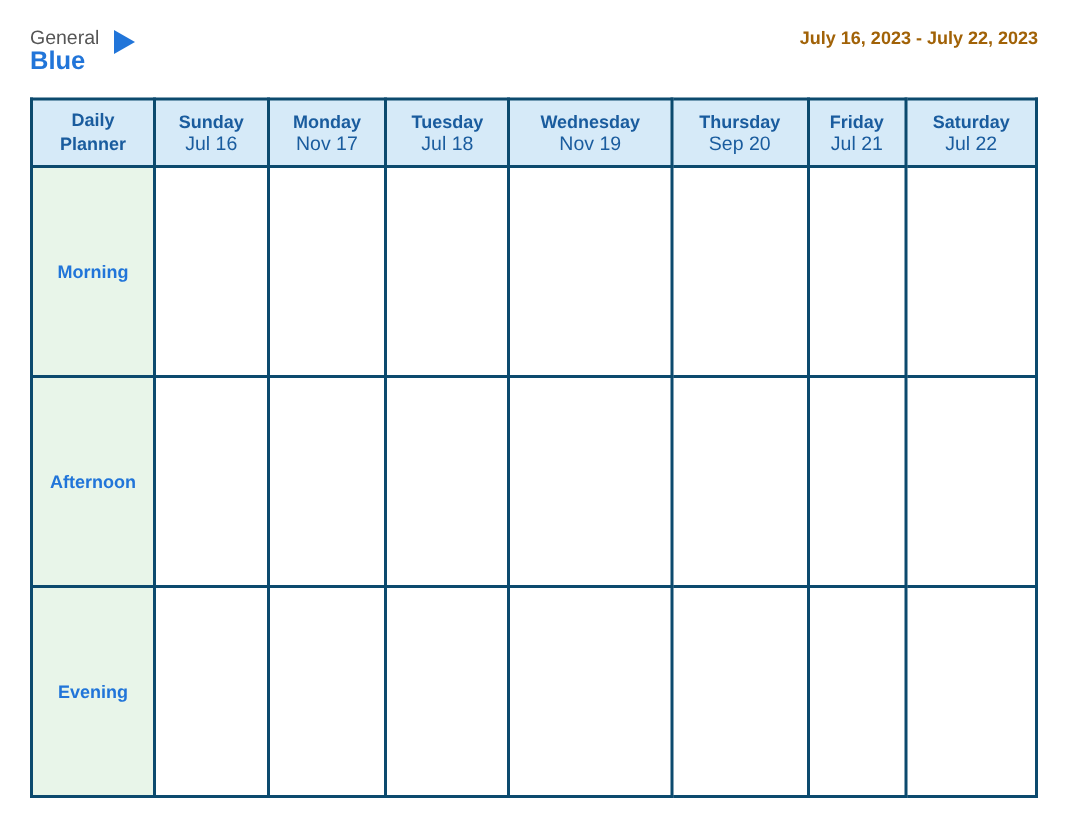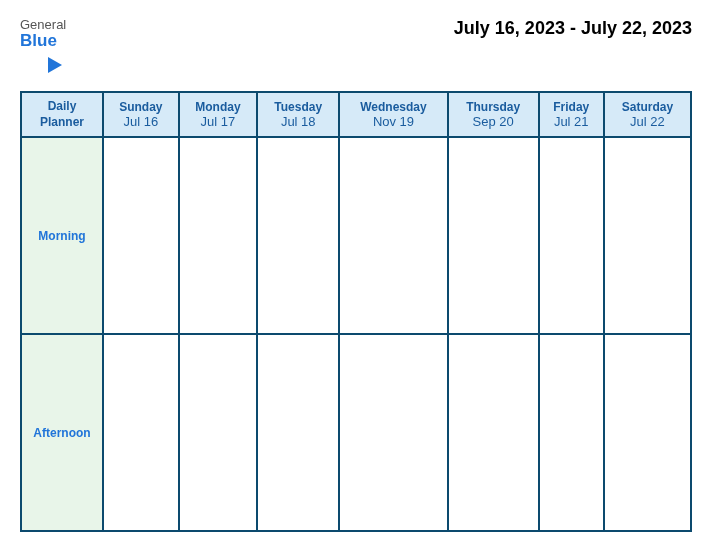--- a/index.html
+++ b/index.html
@@ -17,23 +17,22 @@
 
     .header {
       display: flex;
       justify-content: space-between;
       align-items: flex-start;
       margin-bottom: 14px;
     }
 
     .logo-area {
       display: flex;
-      align-items: flex-end;
+      align-items: flex-start;
       gap: 4px;
-      flex-direction: column;
     }
 
     .logo-text {
       display: flex;
       flex-direction: column;
       line-height: 1.1;
     }
 
     .logo-general {
       font-size: 13px;
@@ -57,22 +56,22 @@
       text-align: right;
     }
 
     .title-main {
       font-size: 16px;
       color: #2175d9;
       font-weight: bold;
     }
 
     .title-date {
-      font-size: 18px;
-      color: #000000;
+      font-size: 12px;
+      color: #a16207;
       font-weight: bold;
     }
 
     .planner-table {
       width: 100%;
       flex: 1;
       border-collapse: collapse;
       border: 1.5px solid #b0c4d8;
     }
 
@@ -147,21 +146,21 @@
 <table class="planner-table">
   <thead>
     <tr>
       <th class="header-label-cell">Daily<br>Planner</th>
       <th>
         <div>Sunday</div>
         <div class="day-sub">Jul 16</div>
       </th>
       <th>
         <div>Monday</div>
-        <div class="day-sub">Jul 17</div>
+        <div class="day-sub">Nov 17</div>
       </th>
       <th>
         <div>Tuesday</div>
         <div class="day-sub">Jul 18</div>
       </th>
       <th>
         <div>Wednesday</div>
         <div class="day-sub">Nov 19</div>
       </th>
       <th>
@@ -192,14 +191,24 @@
     <tr>
       <td class="label-cell">Afternoon</td>
       <td class="content-cell"></td>
       <td class="content-cell"></td>
       <td class="content-cell"></td>
       <td class="content-cell"></td>
       <td class="content-cell"></td>
       <td class="content-cell"></td>
       <td class="content-cell"></td>
     </tr>
+    <tr>
+      <td class="label-cell">Evening</td>
+      <td class="content-cell"></td>
+      <td class="content-cell"></td>
+      <td class="content-cell"></td>
+      <td class="content-cell"></td>
+      <td class="content-cell"></td>
+      <td class="content-cell"></td>
+      <td class="content-cell"></td>
+    </tr>
   </tbody>
 </table>
 
 </body></html>

